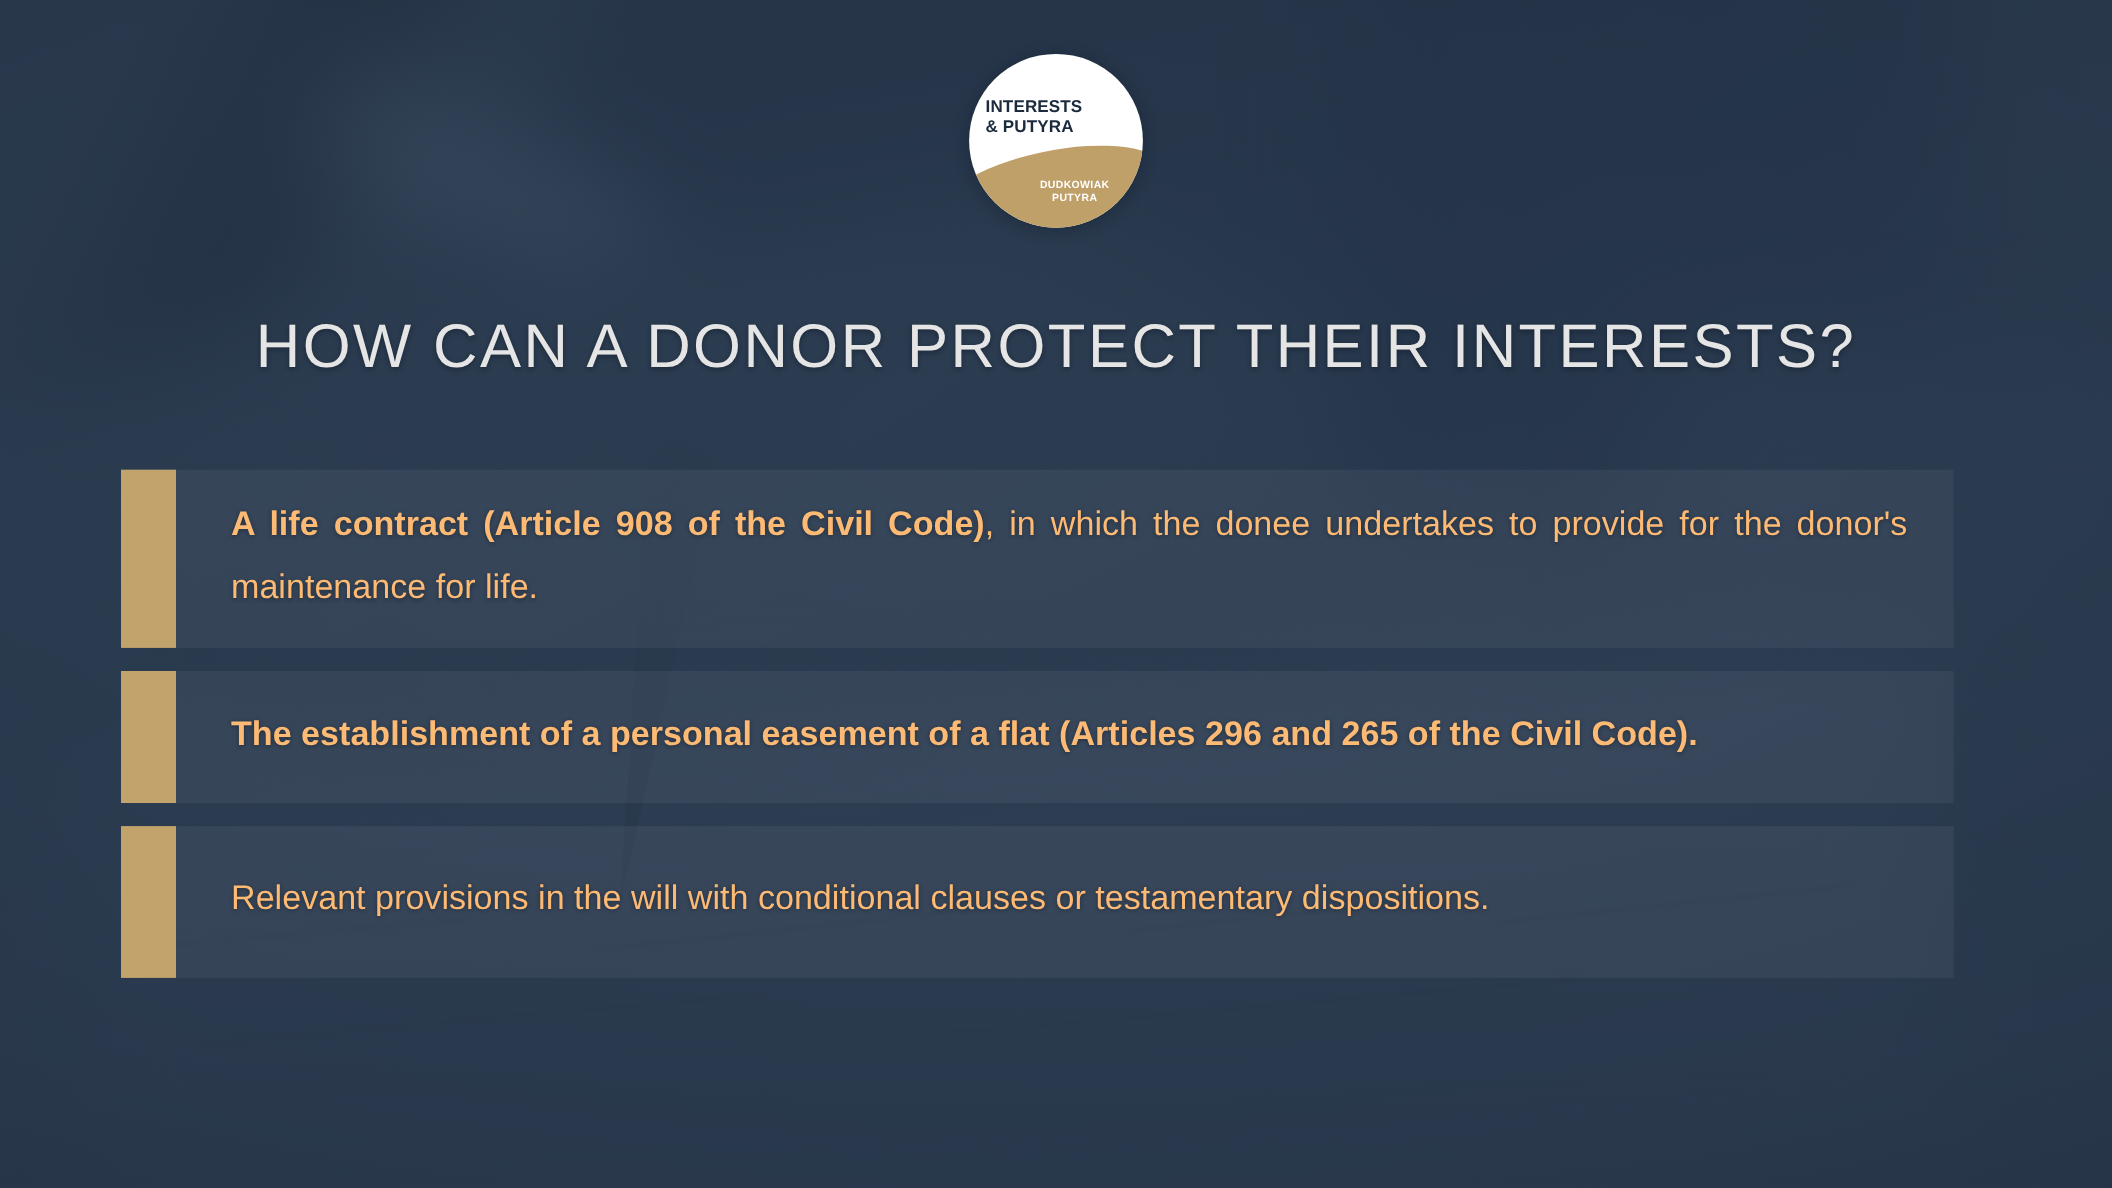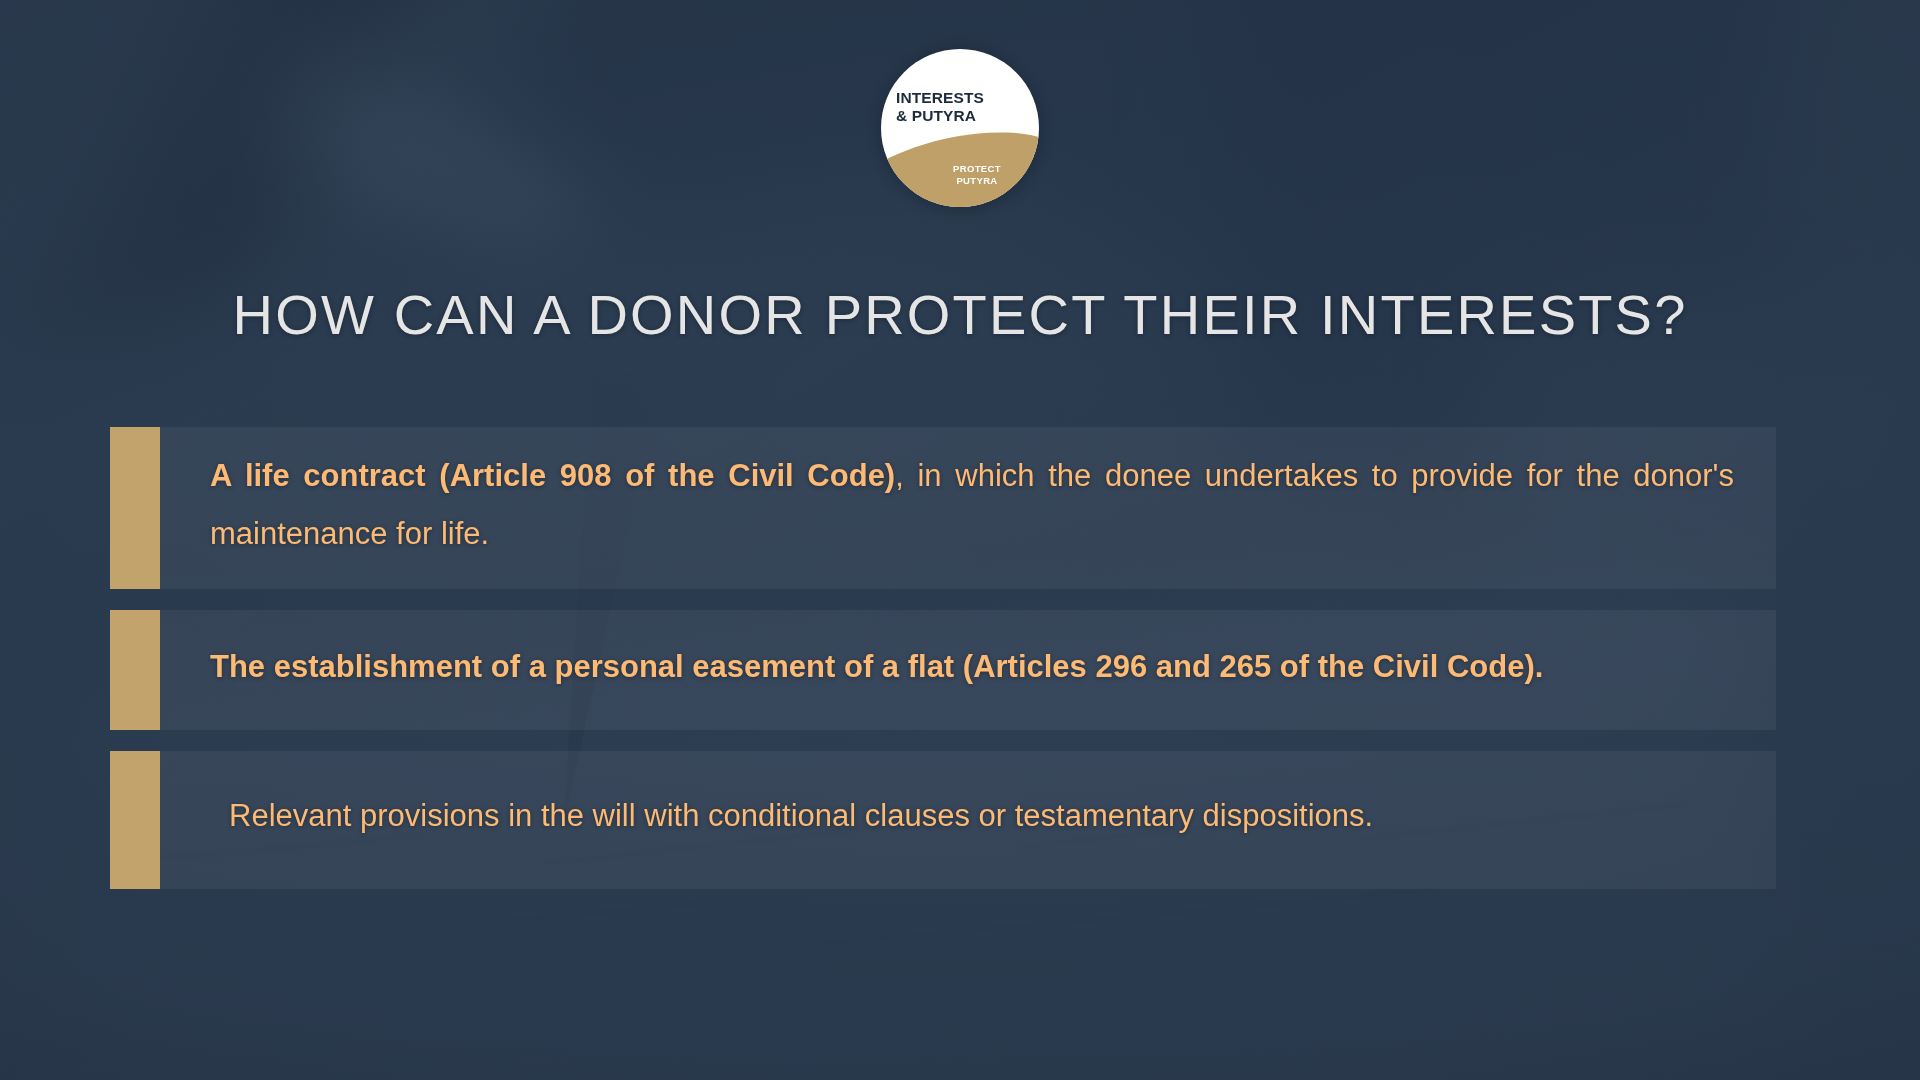--- a/index.html
+++ b/index.html
@@ -224,21 +224,21 @@
   }
 
   .block {
     position: relative;
     display: flex;
     align-items: stretch;
     background: rgba(255,255,255,.055);
     margin-bottom: 21px;
   }
 
-  .block:last-child { margin-bottom: 0; gap: 19px; }
+  .block:last-child { margin-bottom: 0; }
 
   .block-bar {
     flex: 0 0 50px;
     width: 50px;
     background: #c2a36c;
   }
 
   .block-body {
     flex: 1 1 auto;
     padding: 22px 42px 24px 50px;
@@ -291,21 +291,21 @@
 
   <div class="bg-tint"></div>
 
   <div class="logo">
     <div class="logo-gold"></div>
     <div class="logo-name">
       <span>INTERESTS</span><br>
       <span>&amp; PUTYRA</span>
     </div>
     <div class="logo-sub">
-      <span>PROTECT</span><br>
+      <span>DUDKOWIAK</span><br>
       <span>PUTYRA</span>
     </div>
   </div>
 
   <div class="headline">HOW CAN A DONOR PROTECT THEIR INTERESTS?</div>
 
   <div class="blocks">
 
     <div class="block block-1">
       <div class="block-bar"></div>

